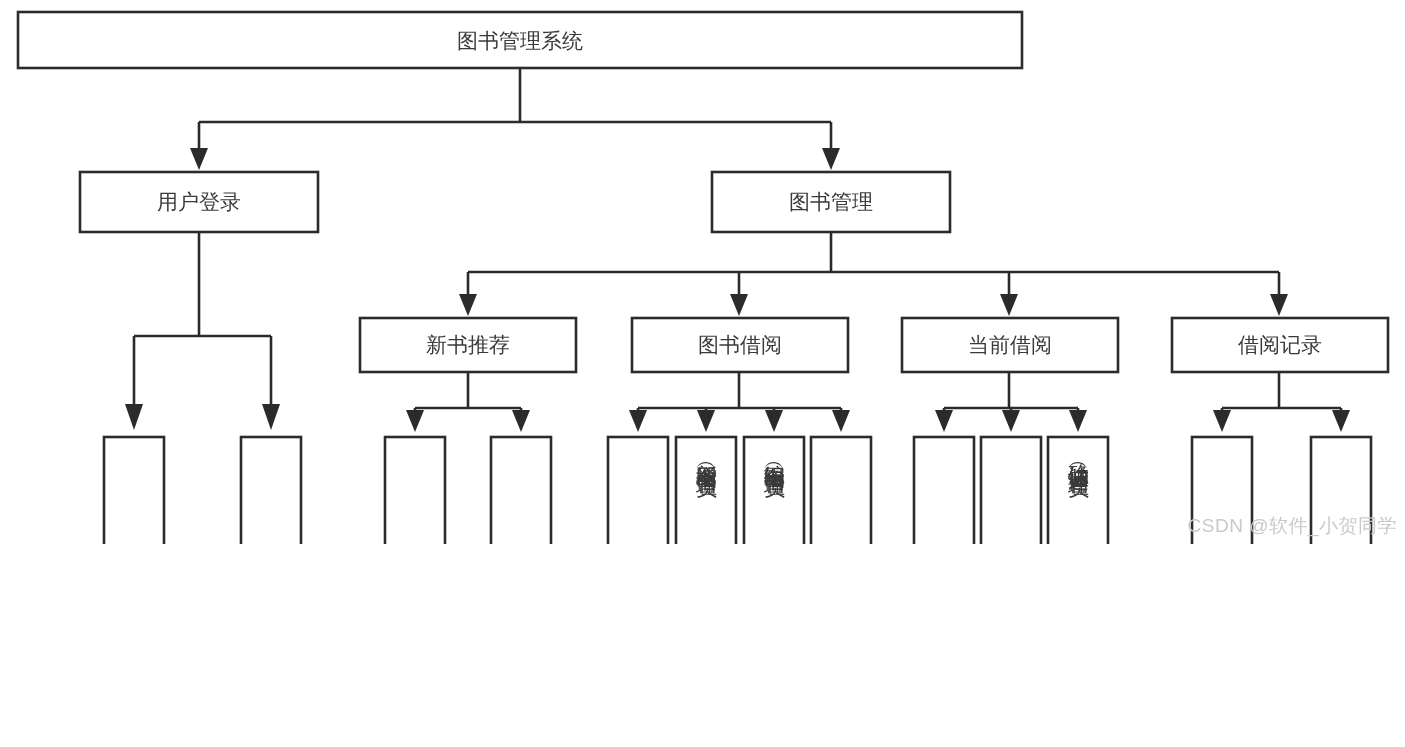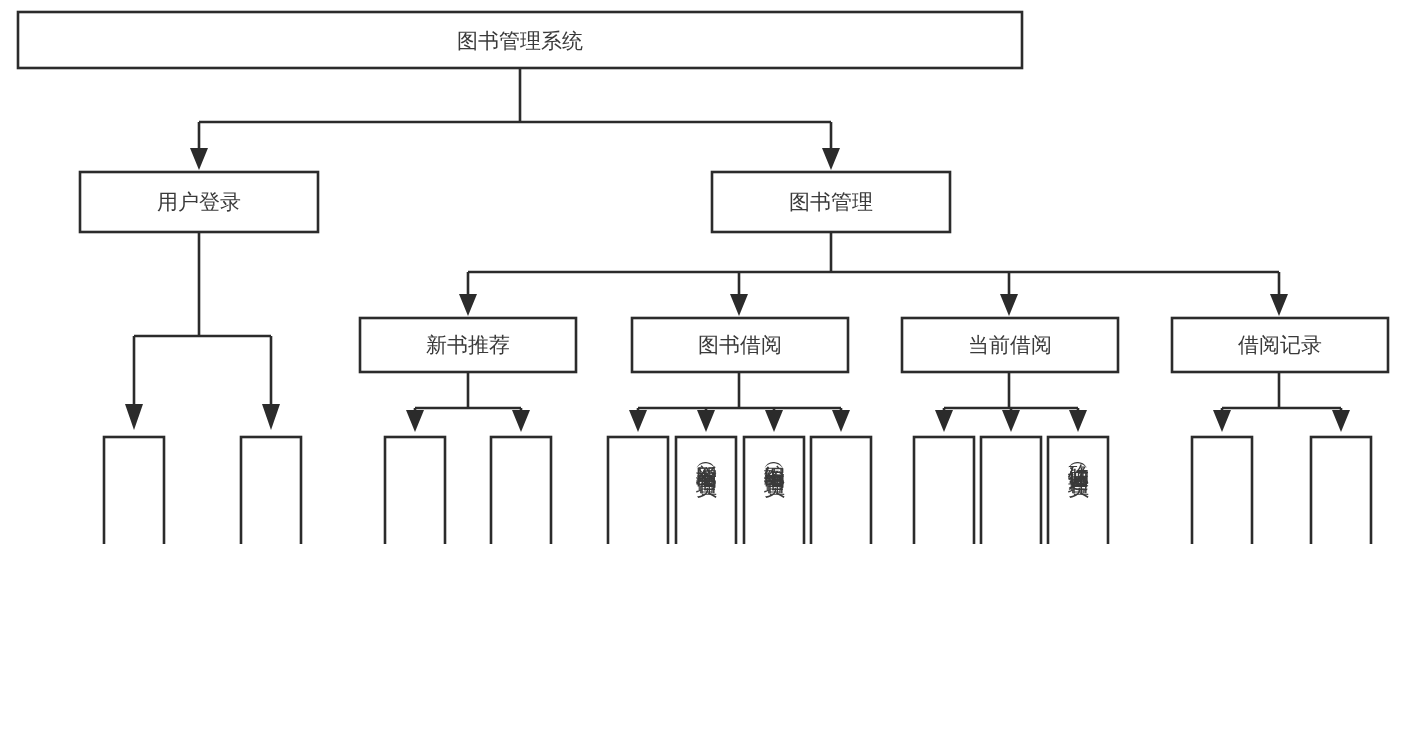--- a/index.html
+++ b/index.html
@@ -209,14 +209,15 @@
   <div class="node-label-v" style="left:744px; top:437px; width:60px; height:298px; justify-content:flex-start; padding-top:10px; box-sizing:border-box;">编辑图书（管理员）</div>
   <div class="node-label-v" style="left:811px; top:437px; width:60px; height:298px;">借阅图书</div>
 
   <div class="node-label-v" style="left:914px; top:437px; width:60px; height:298px;">查询图书</div>
   <div class="node-label-v" style="left:981px; top:437px; width:60px; height:298px;">归还图书</div>
   <div class="node-label-v" style="left:1048px; top:437px; width:60px; height:298px; justify-content:flex-start; padding-top:10px; box-sizing:border-box;">确认归还（管理员）</div>
 
   <div class="node-label-v" style="left:1192px; top:437px; width:60px; height:298px;">新增借阅记录</div>
   <div class="node-label-v" style="left:1311px; top:437px; width:60px; height:298px;">查询借阅记录</div>
 
+  <div class="watermark">CSDN @软件_小贺同学</div>
 
 </div>
 
 </body></html>

